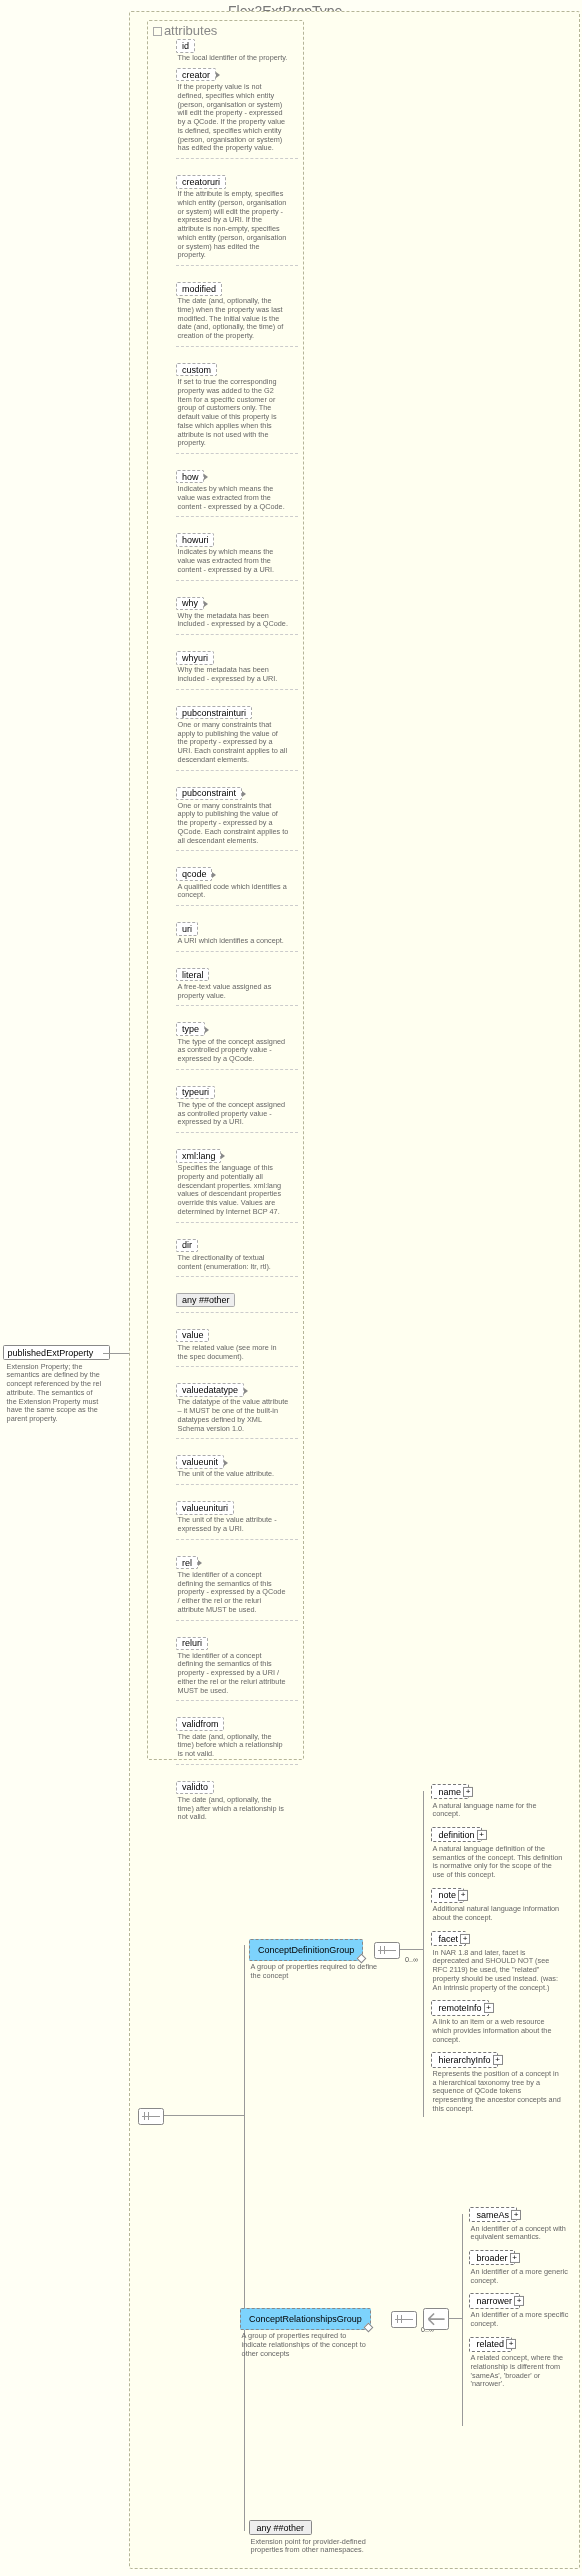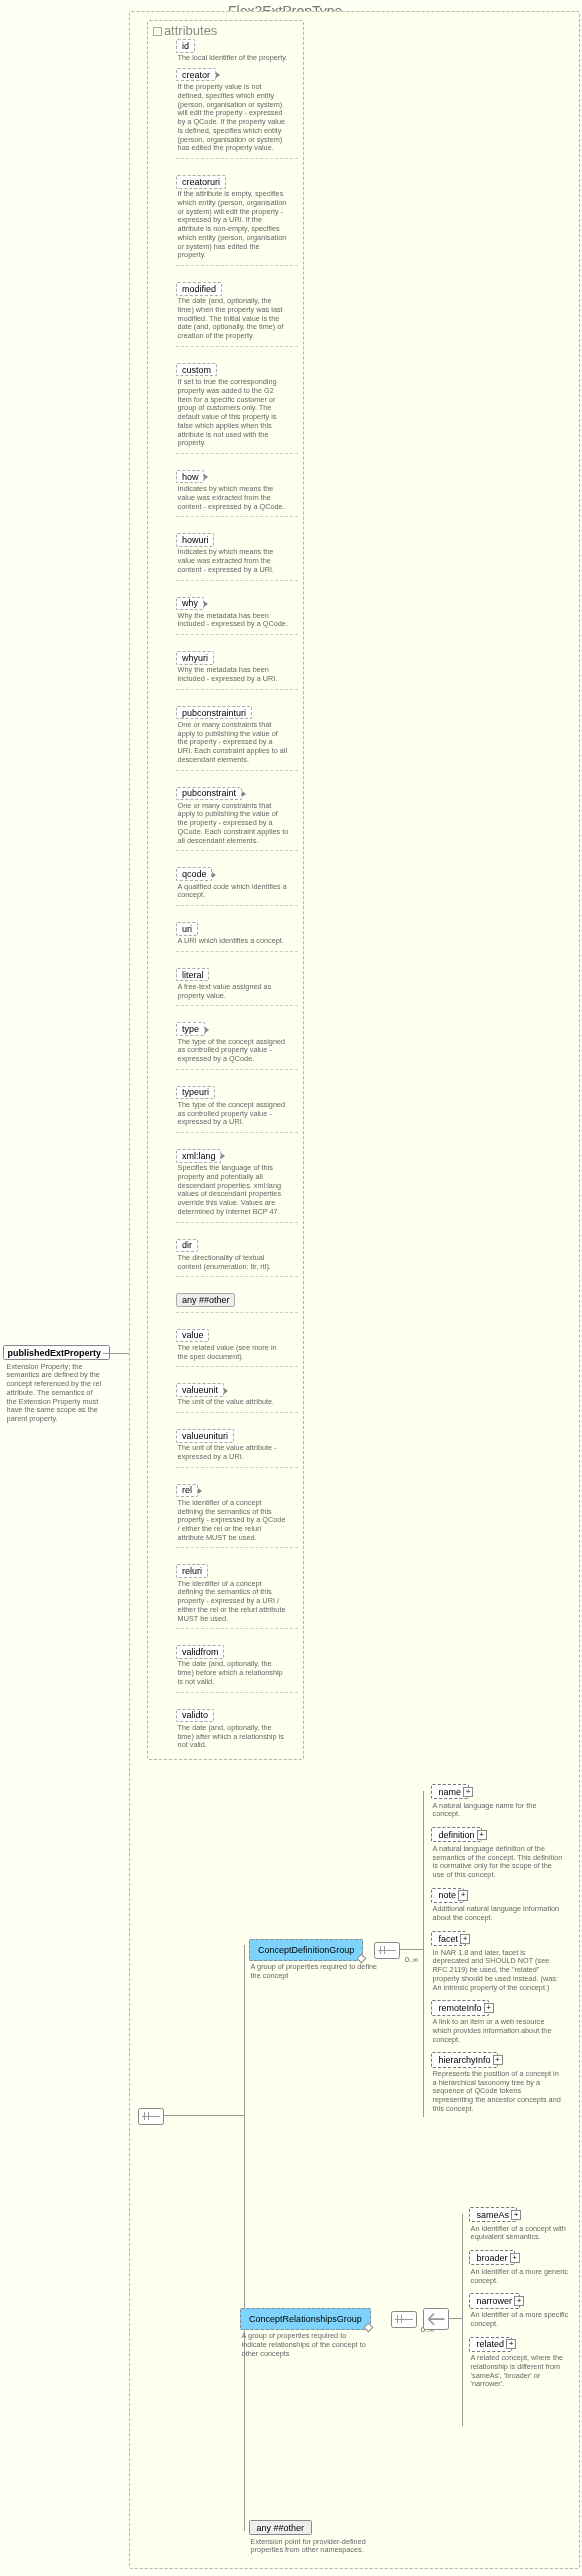--- a/index.html
+++ b/index.html
@@ -1,17 +1,17 @@
 <!DOCTYPE html>
 <html><head>
 <meta charset="utf-8">
 <style>
 html,body{margin:0;padding:0;font-family:Arial,Helvetica,sans-serif;font-size:9px;color:#000;background:#fff}
 .canvas{position:relative;width:583px;height:2576px;background:#fffff5}
-.root-node{position:absolute;left:3.3px;top:1345px;width:98px;border:0.8px solid #888;border-radius:1.6px;background:#fff;padding:1.6px 3.3px;font-size:9px;font-weight:bold}
+.root-node{position:absolute;left:3.3px;top:1345px;width:98px;border:0.8px solid #888;border-radius:1.6px;background:#fff;padding:1.6px 3.3px;font-size:9px;font-weight:normal}
 .root-desc{position:absolute;left:3.3px;top:1361px;width:98px;font-size:7.3px;color:#666;line-height:1.2;padding:1.6px 3.3px}
 .typeLabel{position:absolute;left:228px;top:3.3px;font-size:14px;color:#777;font-style:normal}
 .dashbox{position:absolute;border:0.8px dashed #b5b598;background:#fffff0;border-radius:2.4px}
 .dashbox.attr{left:147px;top:19.5px;width:155px;height:1738px}
 .seq-ico{position:absolute;width:24.4px;height:14.7px;border:0.8px solid #888;border-radius:2.4px;background:#fff}
 .seq-ico:before{content:"";position:absolute;left:3.3px;top:6.5px;width:18px;height:1.6px;background:#999}
 .seq-ico:after{content:"";position:absolute;left:4.9px;top:3.3px;width:3.3px;height:8.1px;border-left:1.6px solid #999;border-right:1.6px solid #999}
 .choice-ico{position:absolute;width:24.4px;height:19.5px;border:0.8px solid #888;border-radius:2.4px;background:#fff}
 .choice-ico svg{position:absolute;left:1.6px;top:1.6px}
 .occ{position:absolute;font-size:7.3px;color:#555}
@@ -68,20 +68,21 @@
       <div class="item sep"><span class="hdr hit" style="">pubconstraint</span><div class="desc">One or many constraints that apply to publishing the value of the property - expressed by a QCode. Each constraint applies to all descendant elements.</div></div>
       <div class="item sep"><span class="hdr hit" style="">qcode</span><div class="desc">A qualified code which identifies a concept.</div></div>
       <div class="item sep"><span class="hdr" style="">uri</span><div class="desc">A URI which identifies a concept.</div></div>
       <div class="item sep"><span class="hdr" style="">literal</span><div class="desc">A free-text value assigned as property value.</div></div>
       <div class="item sep"><span class="hdr hit" style="">type</span><div class="desc">The type of the concept assigned as controlled property value - expressed by a QCode.</div></div>
       <div class="item sep"><span class="hdr" style="">typeuri</span><div class="desc">The type of the concept assigned as controlled property value - expressed by a URI.</div></div>
       <div class="item sep"><span class="hdr hit" style="">xml:lang</span><div class="desc">Specifies the language of this property and potentially all descendant properties. xml:lang values of descendant properties override this value. Values are determined by Internet BCP 47.</div></div>
       <div class="item sep"><span class="hdr" style="">dir</span><div class="desc">The directionality of textual content (enumeration: ltr, rtl).</div></div>
       <div class="item solid sep"><span class="hdr" style="background:#eee">any ##other</span></div>
       <div class="item sep"><span class="hdr" style="">value</span><div class="desc">The related value (see more in the spec document).</div></div>
+      <div class="item sep"><span class="hdr hit" style="">valuedatatype</span><div class="desc">The datatype of the value attribute – it MUST be one of the built-in datatypes defined by XML Schema version 1.0.</div></div>
       <div class="item sep"><span class="hdr hit" style="">valueunit</span><div class="desc">The unit of the value attribute.</div></div>
       <div class="item sep"><span class="hdr" style="">valueunituri</span><div class="desc">The unit of the value attribute - expressed by a URI.</div></div>
       <div class="item sep"><span class="hdr hit" style="">rel</span><div class="desc">The identifier of a concept defining the semantics of this property - expressed by a QCode / either the rel or the reluri attribute MUST be used.</div></div>
       <div class="item sep"><span class="hdr" style="">reluri</span><div class="desc">The identifier of a concept defining the semantics of this property - expressed by a URI / either the rel or the reluri attribute MUST be used.</div></div>
       <div class="item sep"><span class="hdr" style="">validfrom</span><div class="desc">The date (and, optionally, the time) before which a relationship is not valid.</div></div>
       <div class="item sep"><span class="hdr" style="">validto</span><div class="desc">The date (and, optionally, the time) after which a relationship is not valid.</div></div>
     </div>
 
   <div class="seq-ico" style="left:138px;top:2108px"></div>
 

